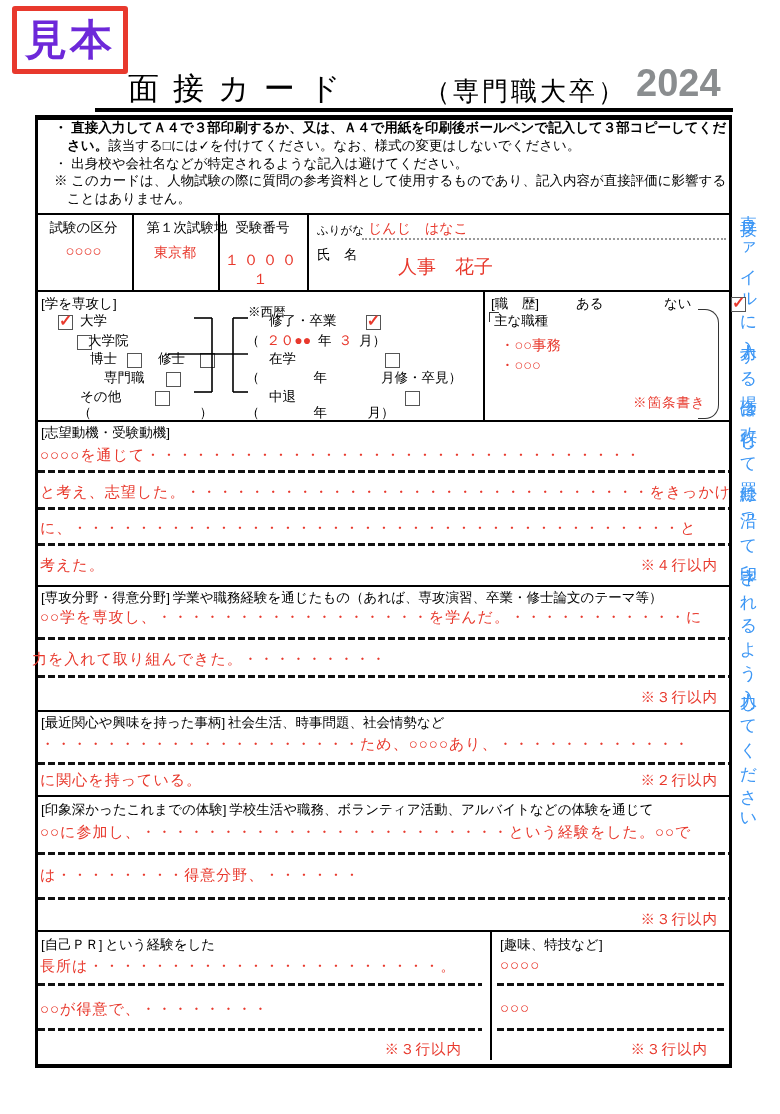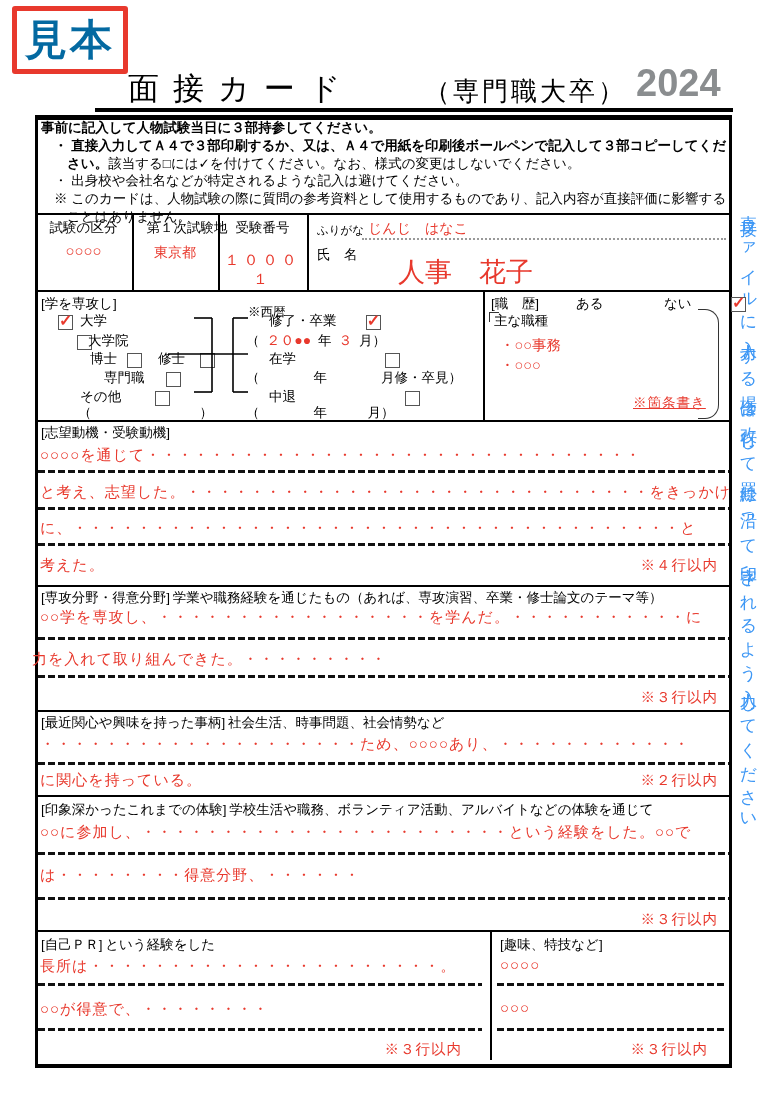--- a/index.html
+++ b/index.html
@@ -2,21 +2,21 @@
 <html><head>
 <meta charset="utf-8">
 <style>
   html,body{margin:0;padding:0;background:#fff;}
   #page{position:relative;width:780px;height:1114px;background:#fff;overflow:hidden;
         font-family:"Liberation Sans",sans-serif;color:#000;}
   .abs{position:absolute;}
   .gray{color:#8a8d8f;}
   .b{font-weight:bold;}
   
-  .stamp{left:12px;top:6px;border:5px solid #e8392d;border-radius:3px;color:#0369a1;
+  .stamp{left:12px;top:6px;border:5px solid #e8392d;border-radius:3px;color:#6d28d9;
          font-size:42px;font-weight:bold;padding:1px 8px;letter-spacing:3px;
          font-family:"Liberation Serif",serif;}
   
   .title-main{left:128px;top:68px;font-size:31px;letter-spacing:14px;font-family:"Liberation Serif",serif;}
   .title-sub{left:424px;top:74px;font-size:26px;letter-spacing:3px;font-family:"Liberation Serif",serif;}
   .title-year{left:636px;top:62px;font-size:38px;font-weight:bold;letter-spacing:0px;}
   .title-underline{left:95px;top:108px;width:638px;height:4px;background:#000;}
   
   .formbox{left:35px;top:115px;width:691px;height:944px;border:3px solid #000;border-top-width:5px;border-bottom-width:4px;}
   .hline{left:38px;width:691px;height:2px;background:#000;}
@@ -57,21 +57,20 @@
   <div class="abs title-underline"></div>
 
   
   <div class="abs side" style="left:737px;top:202px;height:830px;">直接ファイルに入力する場合は改行して罫線に沿って印字されるよう入力してください</div>
 
   
   <div class="abs formbox"></div>
 
   
   <div class="abs instr" style="left:41px;top:119px;width:686px;">
-    <div class="b">事前に記入して人物試験当日に３部持参してください。</div>
     <div class="hang"><span class="b">・ 直接入力してＡ４で３部印刷するか、又は、Ａ４で用紙を印刷後ボールペンで記入して３部コピーしてください。</span><span>該当する□には✓を付けてください。なお、様式の変更はしないでください。</span></div>
     <div class="hang">・ 出身校や会社名などが特定されるような記入は避けてください。</div>
     <div class="hang">※ このカードは、人物試験の際に質問の参考資料として使用するものであり、記入内容が直接評価に影響することはありません。</div>
   </div>
 
   
   <div class="abs hline" style="top:213px;"></div>
   <div class="abs vline" style="left:132px;top:213px;height:77px;"></div>
   <div class="abs vline" style="left:218px;top:213px;height:77px;"></div>
   <div class="abs vline" style="left:307px;top:213px;height:77px;"></div>
@@ -81,21 +80,21 @@
   <div class="abs lbl" style="left:35px;top:219px;width:97px;text-align:center;">試験の区分</div>
   <div class="abs fill" style="left:35px;top:243px;width:97px;text-align:center;font-size:15px;">○○○○</div>
   <div class="abs lbl" style="left:132px;top:219px;width:110px;text-align:center;">第１次試験地</div>
   <div class="abs fill" style="left:132px;top:244px;width:86px;text-align:center;font-size:14px;">東京都</div>
   <div class="abs lbl" style="left:218px;top:219px;width:89px;text-align:center;">受験番号</div>
   <div class="abs fill" style="left:218px;top:251px;width:89px;text-align:center;font-size:15px;letter-spacing:4px;">１０００１</div>
   <div class="abs small-lbl" style="left:317px;top:223px;">ふりがな</div>
   <div class="abs fill" style="left:368px;top:220px;font-size:14px;">じんじ　はなこ</div>
   <div class="abs dotline" style="left:362px;top:238px;width:364px;"></div>
   <div class="abs lbl" style="left:317px;top:246px;">氏　名</div>
-  <div class="abs fill" style="left:398px;top:254px;font-size:27px;">人事　花子</div>
+  <div class="abs fill" style="left:398px;top:254px;font-size:19px;">人事　花子</div>
 
   
   <div class="abs lbl" style="left:41px;top:295px;">[学を専攻し]</div>
   <div class="abs" style="left:248px;top:304px;font-size:12.5px;">※西暦</div>
 
   <span class="abs cb checked" style="left:58px;top:314px;"></span>
   <span class="abs lbl" style="left:80px;top:312px;">大学</span>
   <span class="abs cb" style="left:58px;top:334px;"></span>
   <span class="abs lbl" style="left:88px;top:332px;">大学院</span>
   <span class="abs cb" style="left:88px;top:352px;"></span>
@@ -136,21 +135,21 @@
   
   <div class="abs lbl" style="left:491px;top:295px;">[職　歴]</div>
   <span class="abs cb checked" style="left:556px;top:296px;"></span>
   <span class="abs lbl" style="left:576px;top:295px;">ある</span>
   
   <span class="abs lbl" style="left:664px;top:295px;">ない</span>
   <div class="abs corner" style="left:489px;top:312px;"></div>
   <div class="abs lbl" style="left:494px;top:312px;">主な職種</div>
   <div class="abs fill" style="left:500px;top:336px;font-size:14.5px;">・○○事務</div>
   <div class="abs fill" style="left:500px;top:356px;font-size:14.5px;">・○○○</div>
-  <div class="abs note" style="left:633px;top:394px;font-size:13.5px;text-decoration:underline;">※箇条書き</div>
+  <div class="abs note" style="left:633px;top:394px;font-size:13.5px;">※箇条書き</div>
   <div class="abs rbracket" style="left:698px;top:309px;"></div>
 
   <div class="abs hline" style="top:420px;"></div>
 
   
   <div class="abs lbl" style="left:41px;top:424px;">[志望動機・受験動機]</div>
   <div class="abs fill line-text" style="left:40px;top:446px;">○○○○を通じて・・・・・・・・・・・・・・・・・・・・・・・・・・・・・・・</div>
   <div class="abs dash" style="left:38px;top:470px;width:691px;"></div>
   <div class="abs fill line-text" style="left:40px;top:483px;">と考え、志望した。・・・・・・・・・・・・・・・・・・・・・・・・・・・・・をきっかけ</div>
   <div class="abs dash" style="left:38px;top:507px;width:691px;"></div>

